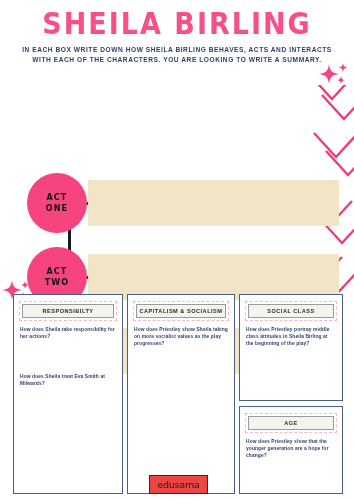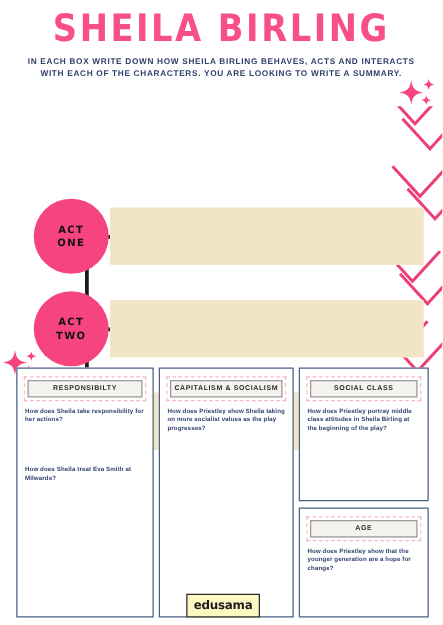--- a/index.html
+++ b/index.html
@@ -42,21 +42,21 @@
     font-family: "Liberation Sans", sans-serif;
     font-weight: 700;
     font-size: 6.6px;
     letter-spacing: 0.55px;
     line-height: 10px;
   }
 
   
   .acts-area {
     position: absolute;
-    top: 78px;
+    top: 92px;
     left: 0;
     width: 328px;
     height: 200px;
   }
   .act-connector {
     position: absolute;
     left: 68px;
     width: 3px;
     background: #1b1b1b;
   }
@@ -182,27 +182,27 @@
   }
 
   
   .logo {
     position: absolute;
     left: 149px;
     top: 475px;
     width: 57px;
     height: 17px;
     border: 1.2px solid #2d2d2d;
-    background: #fef9c3;
+    background: #ef4444;
     display: flex;
     align-items: center;
     justify-content: center;
     color: #1d1d1d;
     font-family: "DejaVu Sans", sans-serif;
-    font-weight: 700;
+    font-weight: 400;
     font-size: 9.5px;
     letter-spacing: -0.2px;
   }
 </style>
 </head>
 <body>
 
 <div class="page-title">SHEILA BIRLING</div>
 <div class="page-subtitle">IN EACH BOX WRITE DOWN HOW SHEILA BIRLING BEHAVES, ACTS AND INTERACTS WITH EACH OF THE CHARACTERS. YOU ARE LOOKING TO WRITE A SUMMARY.</div>
 

